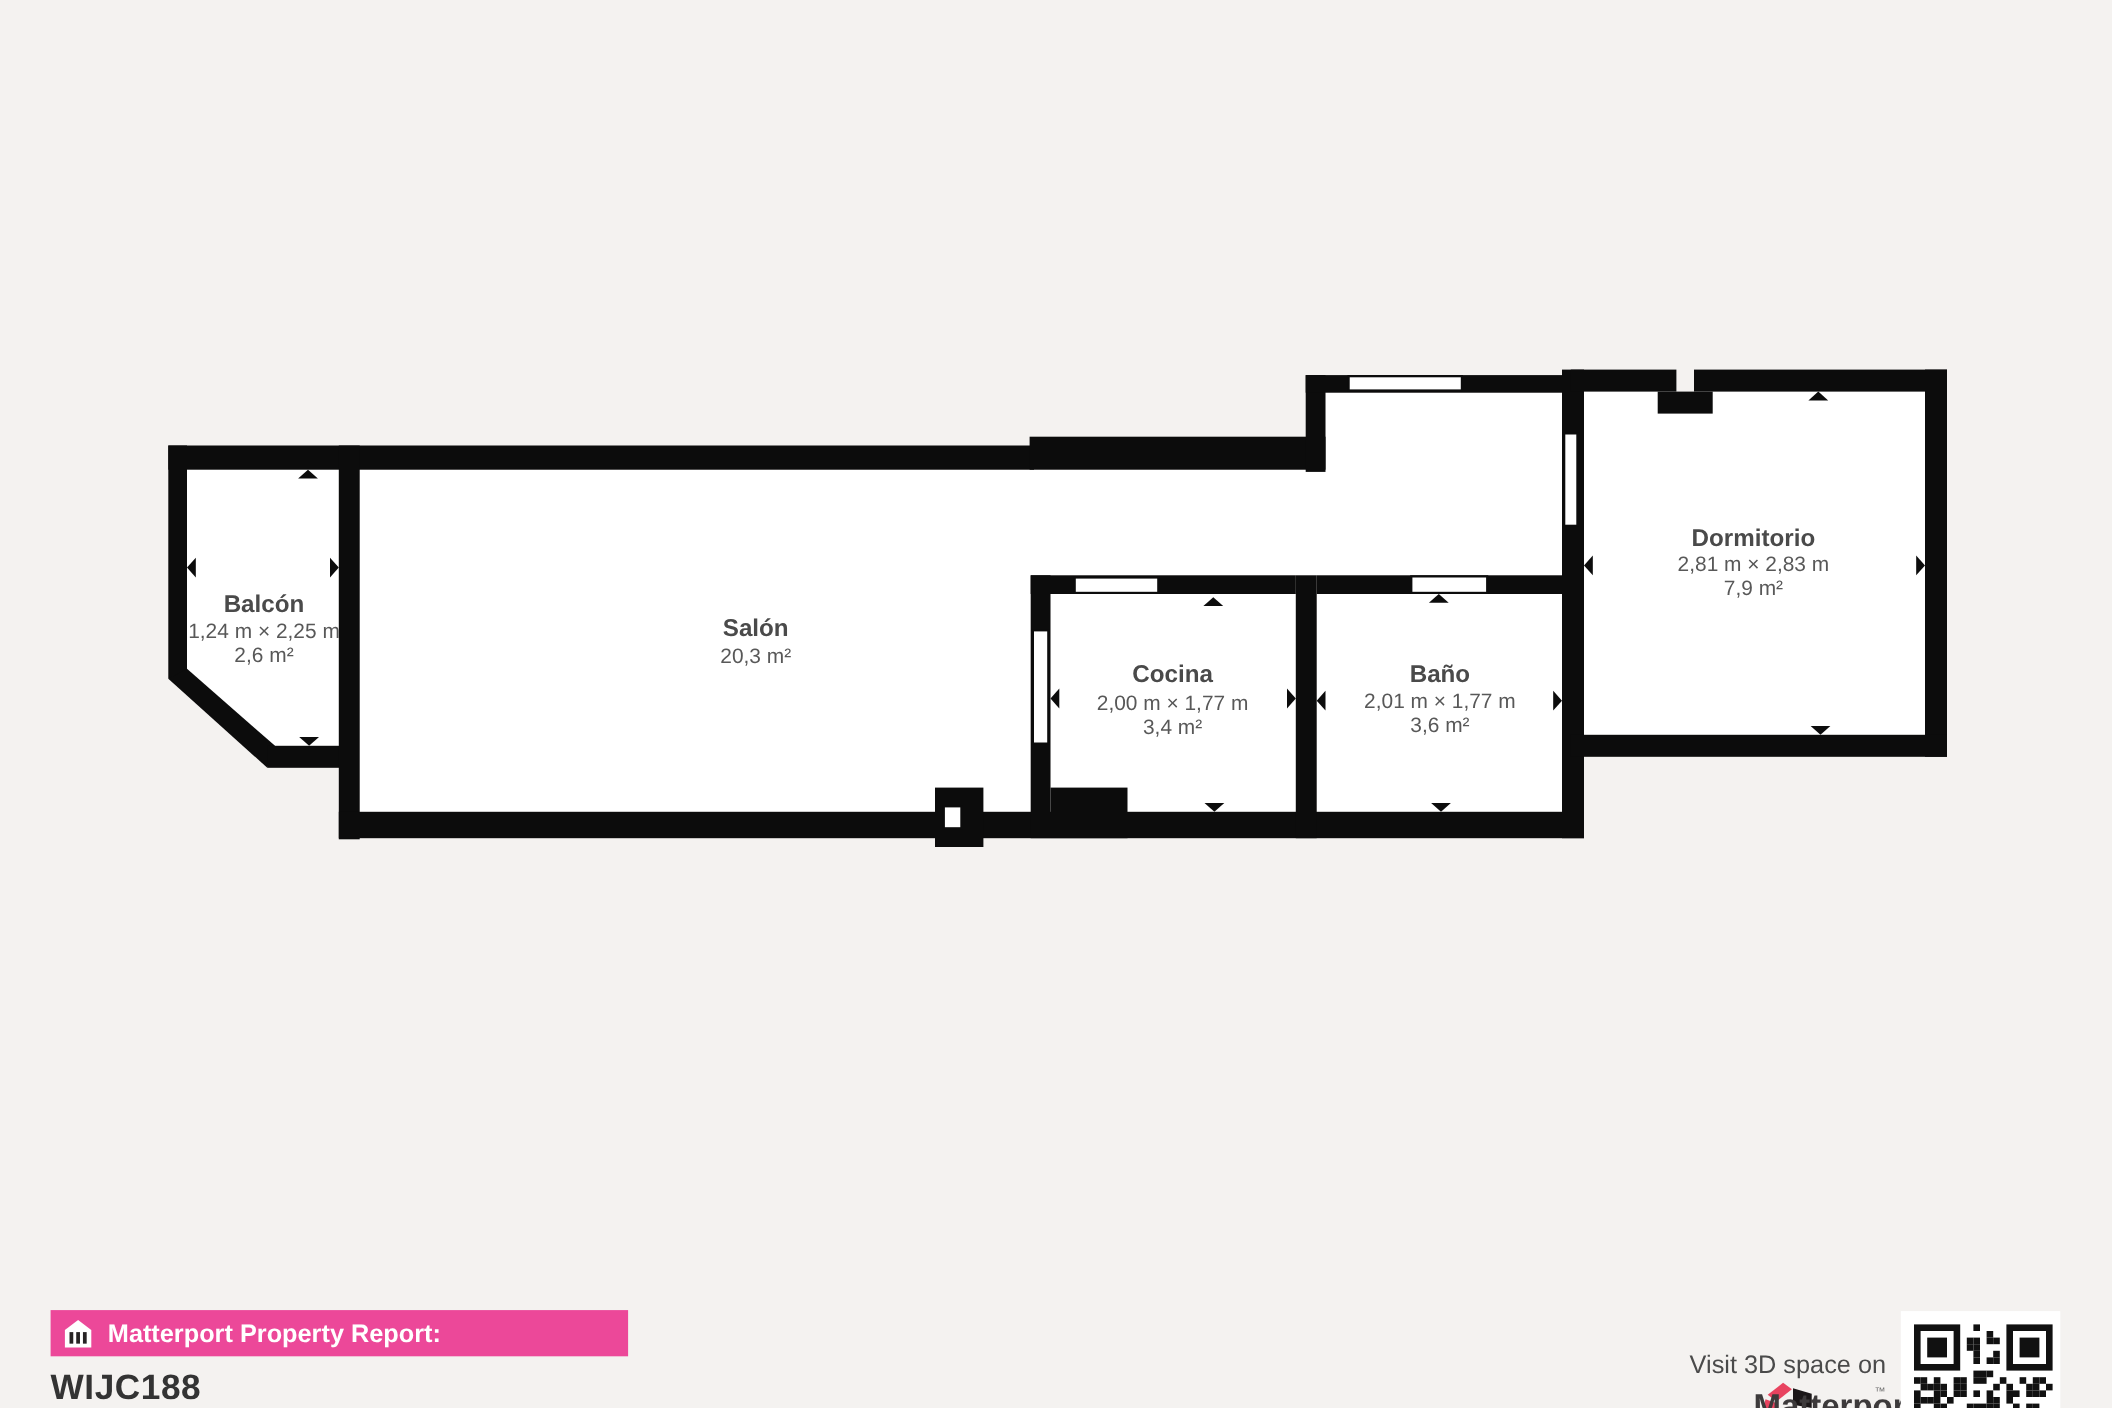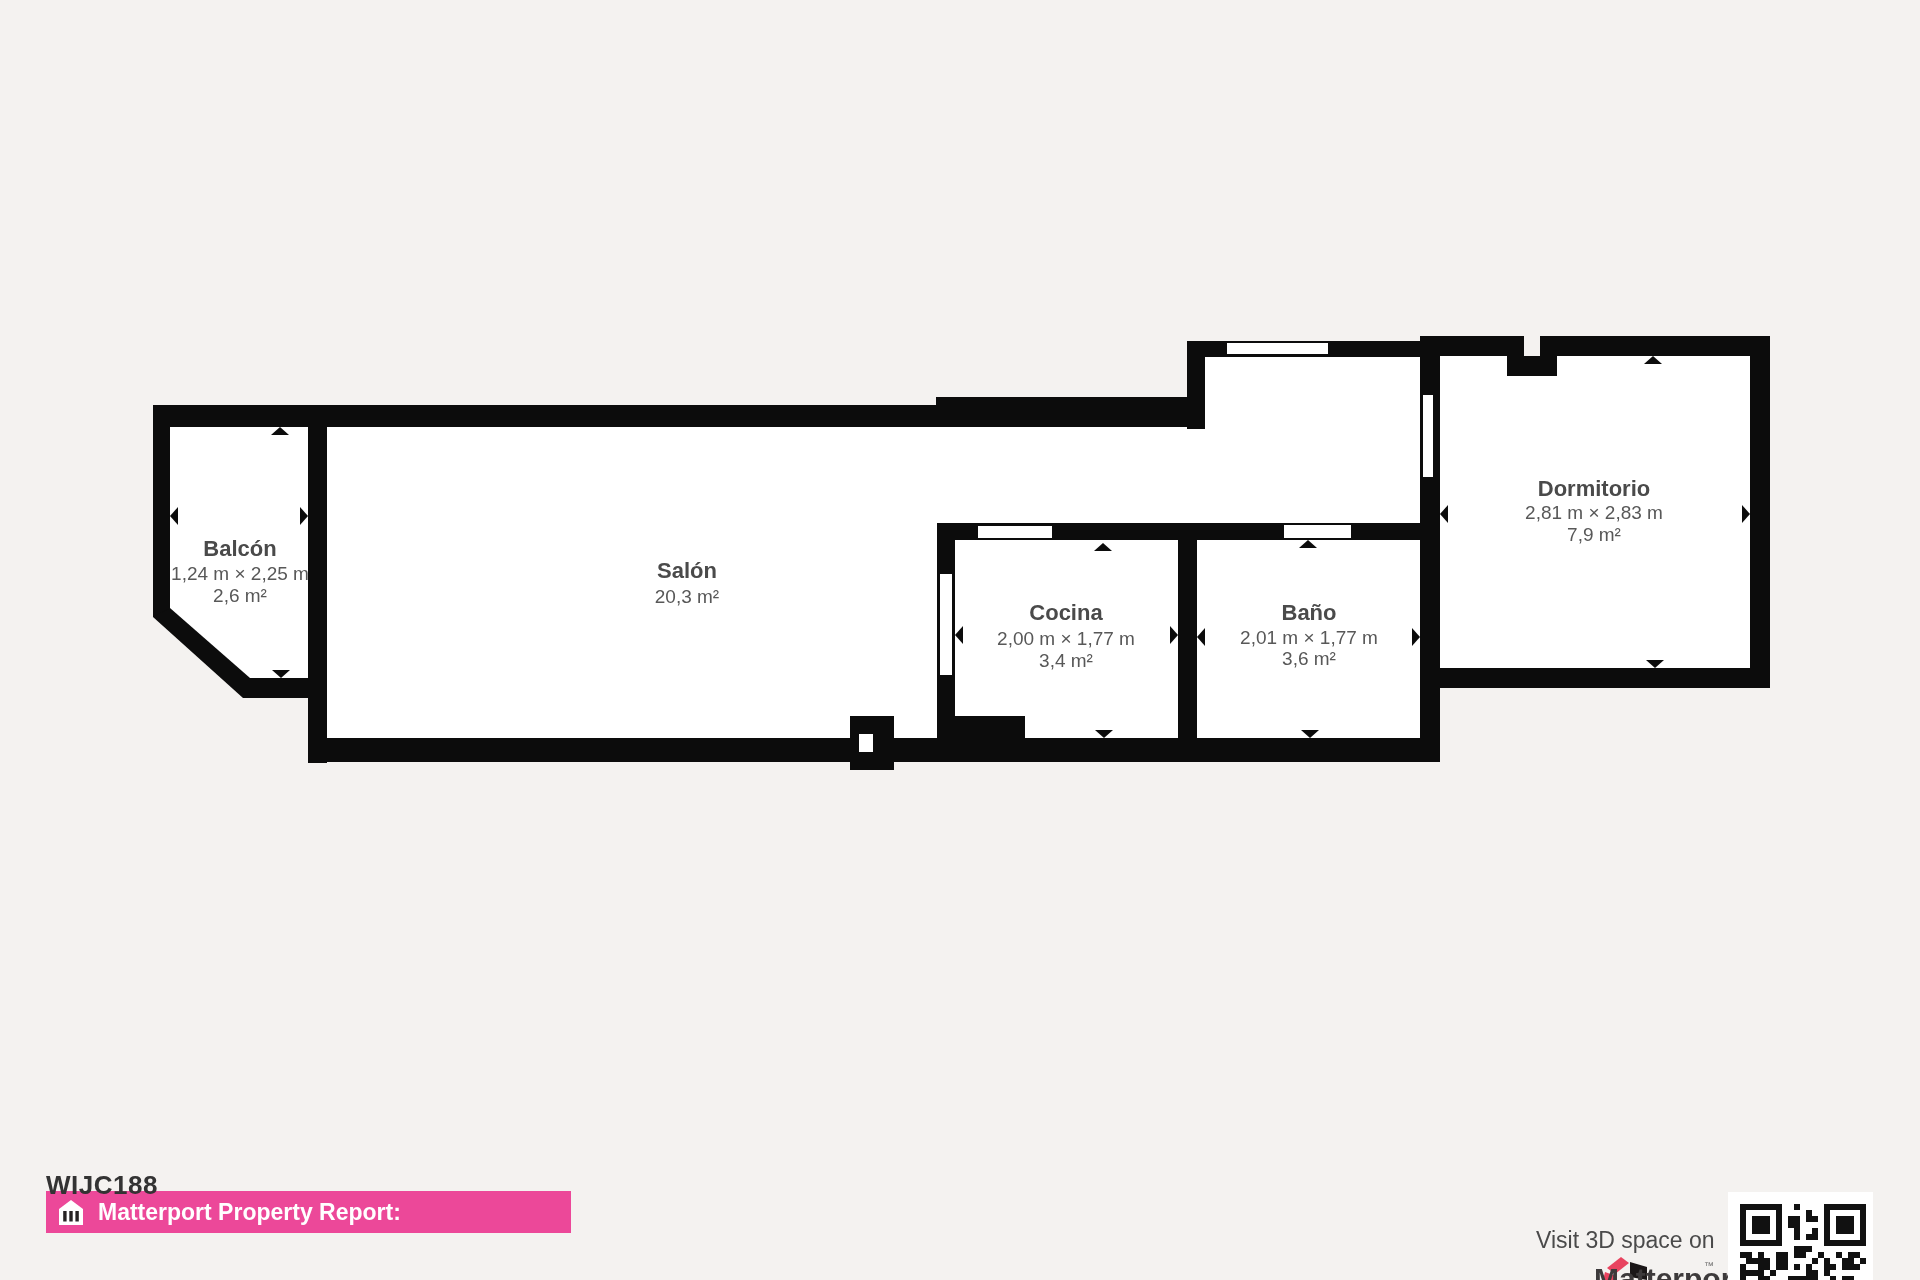--- a/index.html
+++ b/index.html
@@ -7,21 +7,21 @@
   .page{position:relative;width:1920px;height:1280px;background:#f4f2f0;overflow:hidden;}
   .plan-svg{position:absolute;left:0;top:0;font-family:"Liberation Sans","DejaVu Sans",sans-serif;}
   .room-name{font-size:22px;font-weight:bold;fill:#4a4a4a;text-anchor:middle;}
   .room-dim{font-size:19px;fill:#585858;text-anchor:middle;}
   .opening{fill:#ffffff;stroke:#0c0c0c;stroke-width:2;}
   .gap{fill:#f4f2f0;}
   
   .banner{position:absolute;left:46px;top:1191px;width:525px;height:42px;background:#ec4899;display:flex;align-items:center;}
   .banner .house{margin-left:12px;flex:0 0 auto;display:block;}
   .banner-label{color:#ffffff;font-weight:bold;font-size:23px;margin-left:14px;white-space:nowrap;}
-  .property-id{position:absolute;left:46px;top:1170px;font-size:26px;font-weight:bold;color:#333333;letter-spacing:0.5px;}
+  .property-id{position:absolute;left:46px;top:1243px;font-size:32px;font-weight:bold;color:#333333;letter-spacing:0.5px;}
   .visit-label{position:absolute;left:1536px;top:1227px;width:172px;font-size:23px;color:#4a4a4a;text-align:left;white-space:nowrap;}
   .mp-logo{position:absolute;left:1534px;top:1254px;width:200px;height:26px;overflow:visible;}
   .mp-wordmark{position:absolute;left:1594px;top:1262px;font-size:30px;font-weight:600;color:#3d3a3b;white-space:nowrap;}
   .mp-tm{position:absolute;left:1704px;top:1260px;font-size:10px;color:#6a6a6a;}
   .qr{position:absolute;left:1728px;top:1192px;background:#ffffff;}
 </style>
 </head>
 <body>
 
 <div class="page">

